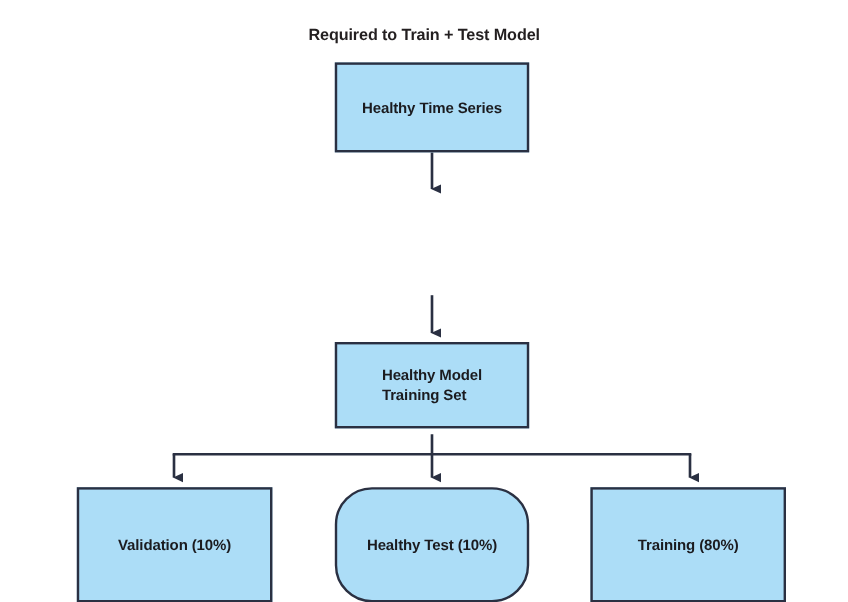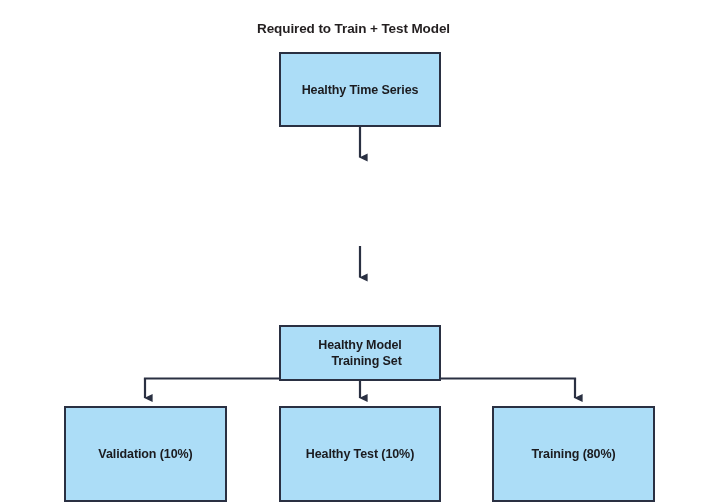--- a/index.html
+++ b/index.html
@@ -37,36 +37,36 @@
     line-height: 16px;
   }
   .node {
     position: absolute;
     box-sizing: border-box;
     background: #ACDDF7;
     border: 2.5px solid #2A3042;
     display: flex;
     align-items: center;
     justify-content: center;
-    text-align: right;
+    text-align: left;
   }
   .node-label {
     font-size: 12.5px;
     font-weight: bold;
     color: #1b1b1f;
     line-height: 16px;
     letter-spacing: -0.1px;
     padding: 0 6px;
     white-space: pre-line;
   }
   #node-healthy-time-series { left: 279px; top: 52px;  width: 162px; height: 75px; }
   #node-preprocessing       { left: 279px; top: 165px; width: 162px; height: 81px; }
-  #node-training-set        { left: 279px; top: 285px; width: 162px; height: 56px; margin-top: 40px; }
+  #node-training-set        { left: 279px; top: 285px; width: 162px; height: 72px; }
   #node-validation          { left: 64px;  top: 406px; width: 163px; height: 96px; }
-  #node-healthy-test        { left: 279px; top: 406px; width: 162px; height: 96px; }
+  #node-healthy-test        { left: 279px; top: 406px; width: 162px; height: 96px; border-radius: 31px; }
   #node-training            { left: 492px; top: 406px; width: 163px; height: 96px; }
 </style>
 </head>
 <body>
 
 <div id="canvas">
 
   <div class="diagram-title">Required to Train + Test Model</div>
 
   <svg id="flow-svg" viewBox="0 0 707 502" xmlns="http://www.w3.org/2000/svg">

